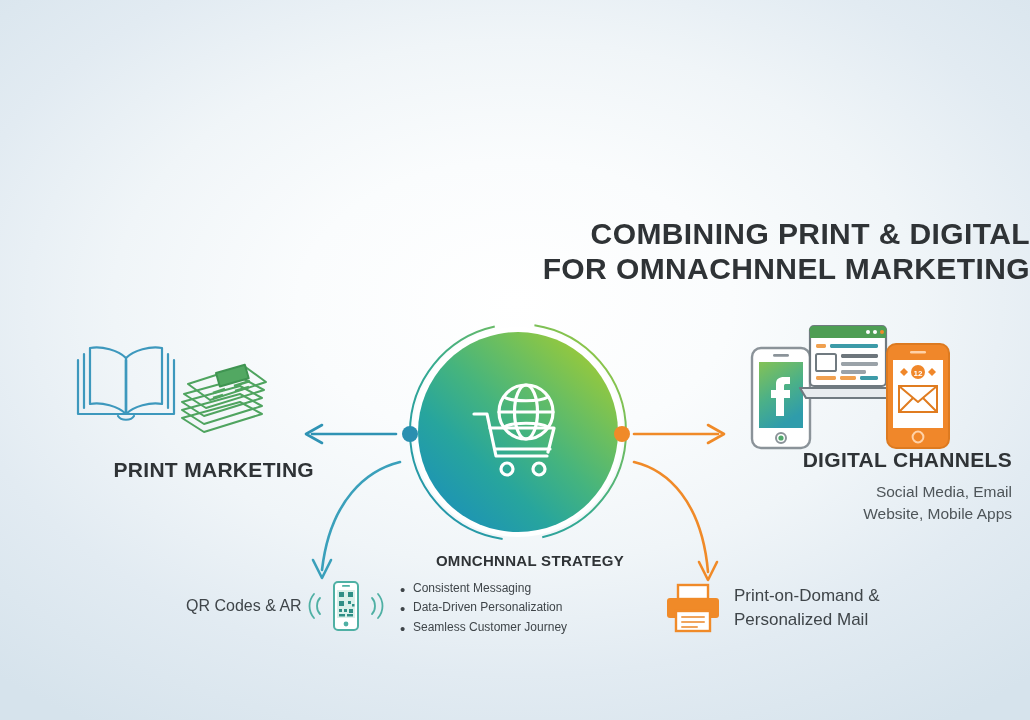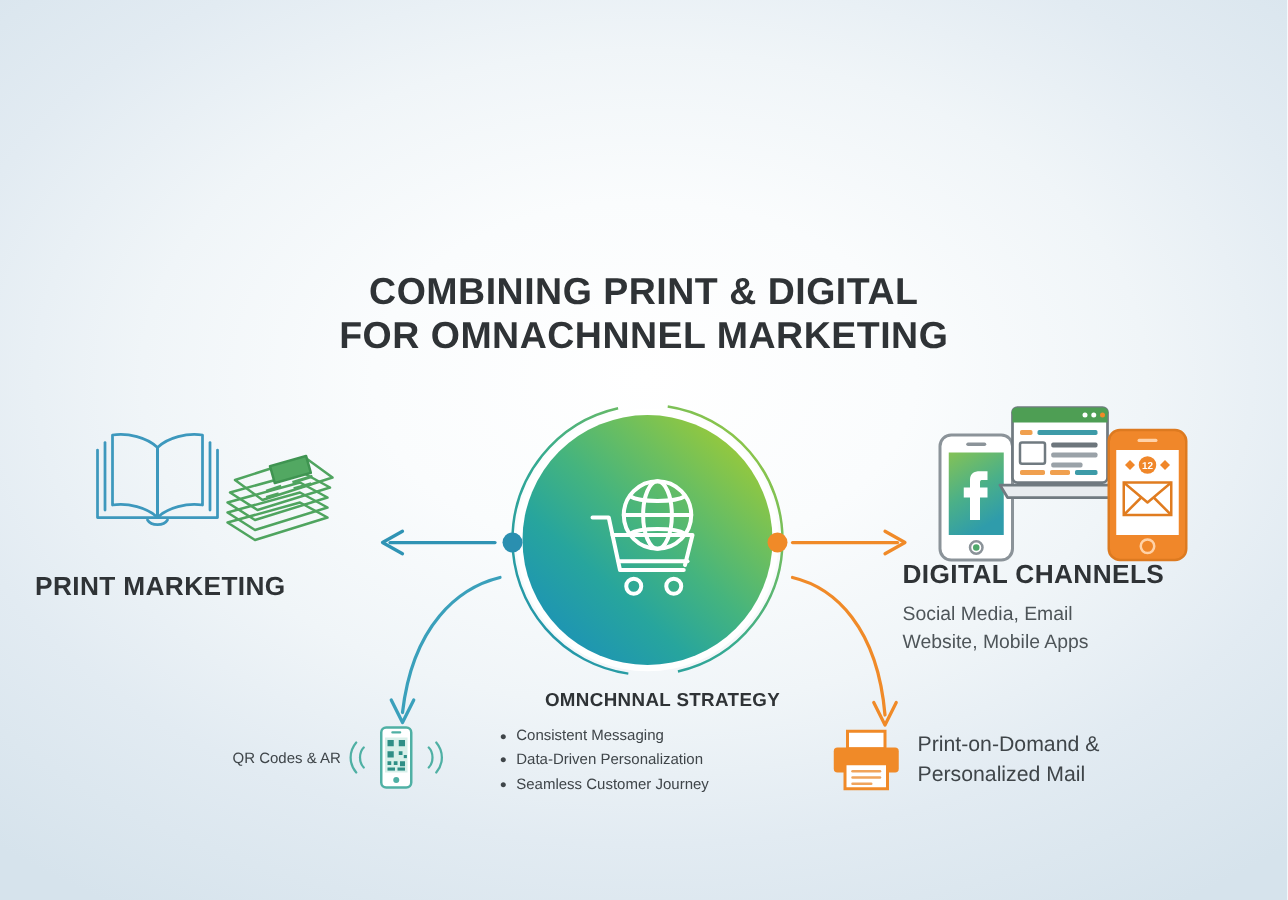--- a/index.html
+++ b/index.html
@@ -26,21 +26,21 @@
         #d6e3ec 100%);
     overflow: hidden;
   }
 
   
   .title-block {
     position: absolute;
     left: 0;
     top: 216px;
     width: 1030px;
-    text-align: center;
+    text-align: right;
     line-height: 1.18;
   }
   .title-line {
     display: block;
     font-size: 30px;
     font-weight: bold;
     letter-spacing: 0.4px;
     color: #2f3336;
     white-space: nowrap;
   }
@@ -101,21 +101,21 @@
     left: 0;
     top: 0;
     width: 1030px;
     height: 720px;
     pointer-events: none;
   }
 
   
   .side-panel {
     position: absolute;
-    text-align: left;
+    text-align: right;
   }
   .panel-left  { left: 28px;  top: 330px; width: 286px; }
   .panel-right { left: 722px; top: 320px; width: 290px; }
 
   .panel-icons {
     position: relative;
     height: 120px;
   }
   .panel-heading {
     font-size: 21px;
@@ -170,21 +170,21 @@
 
   
   .qr-block {
     position: absolute;
     left: 186px;
     top: 578px;
     display: flex;
     align-items: center;
   }
   .qr-label {
-    font-size: 12px;
+    font-size: 16px;
     color: #3f4549;
     white-space: nowrap;
     margin-right: 4px;
   }
 
   
   .printer-block {
     position: absolute;
     left: 664px;
     top: 583px;

